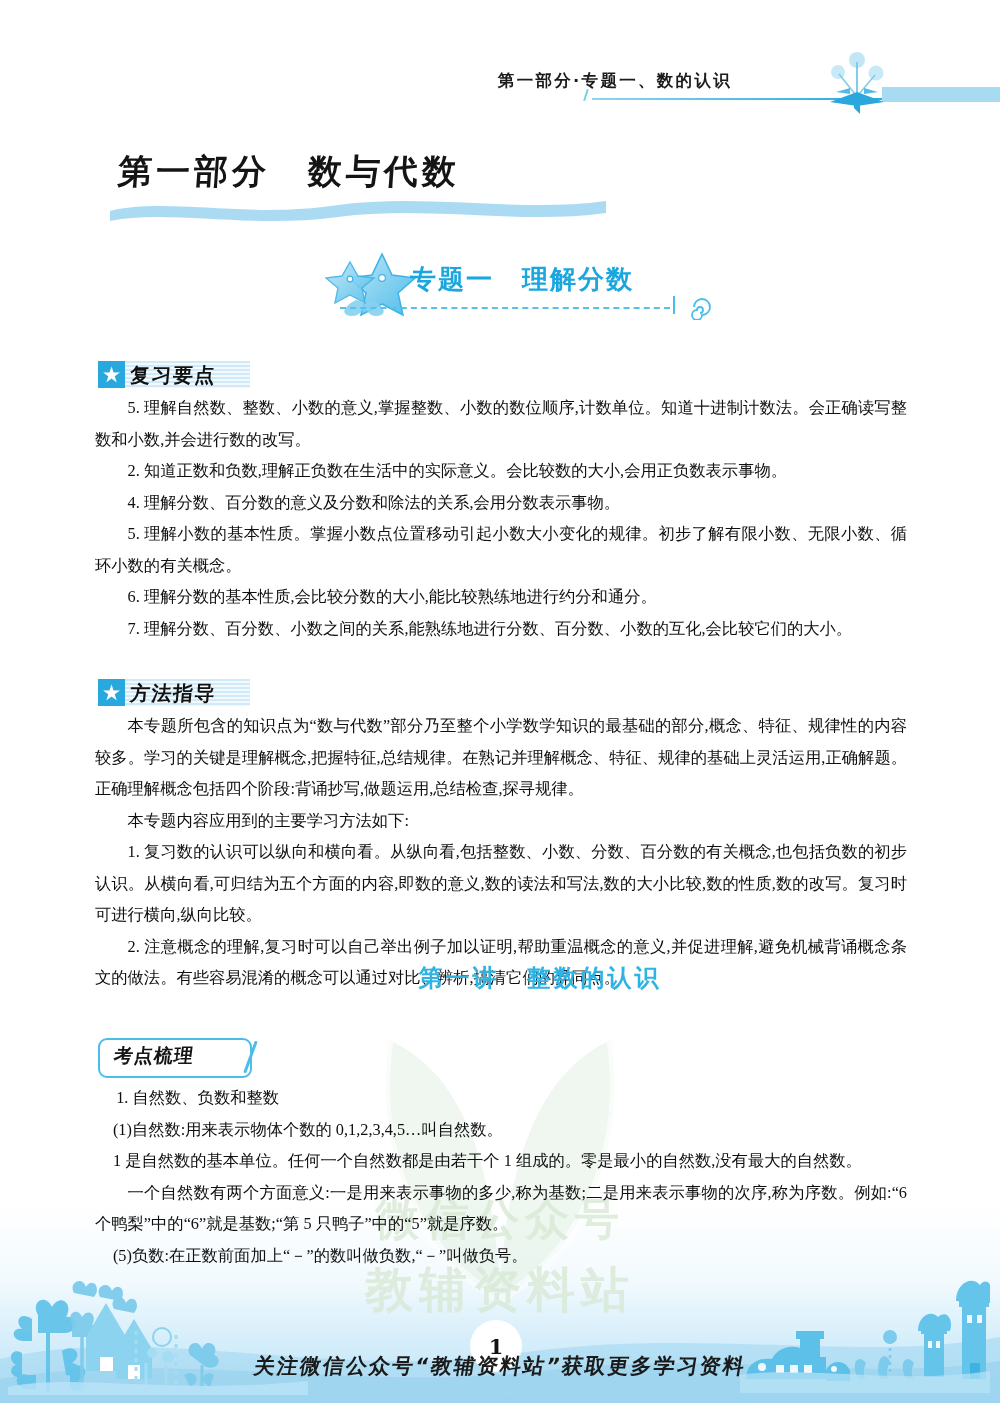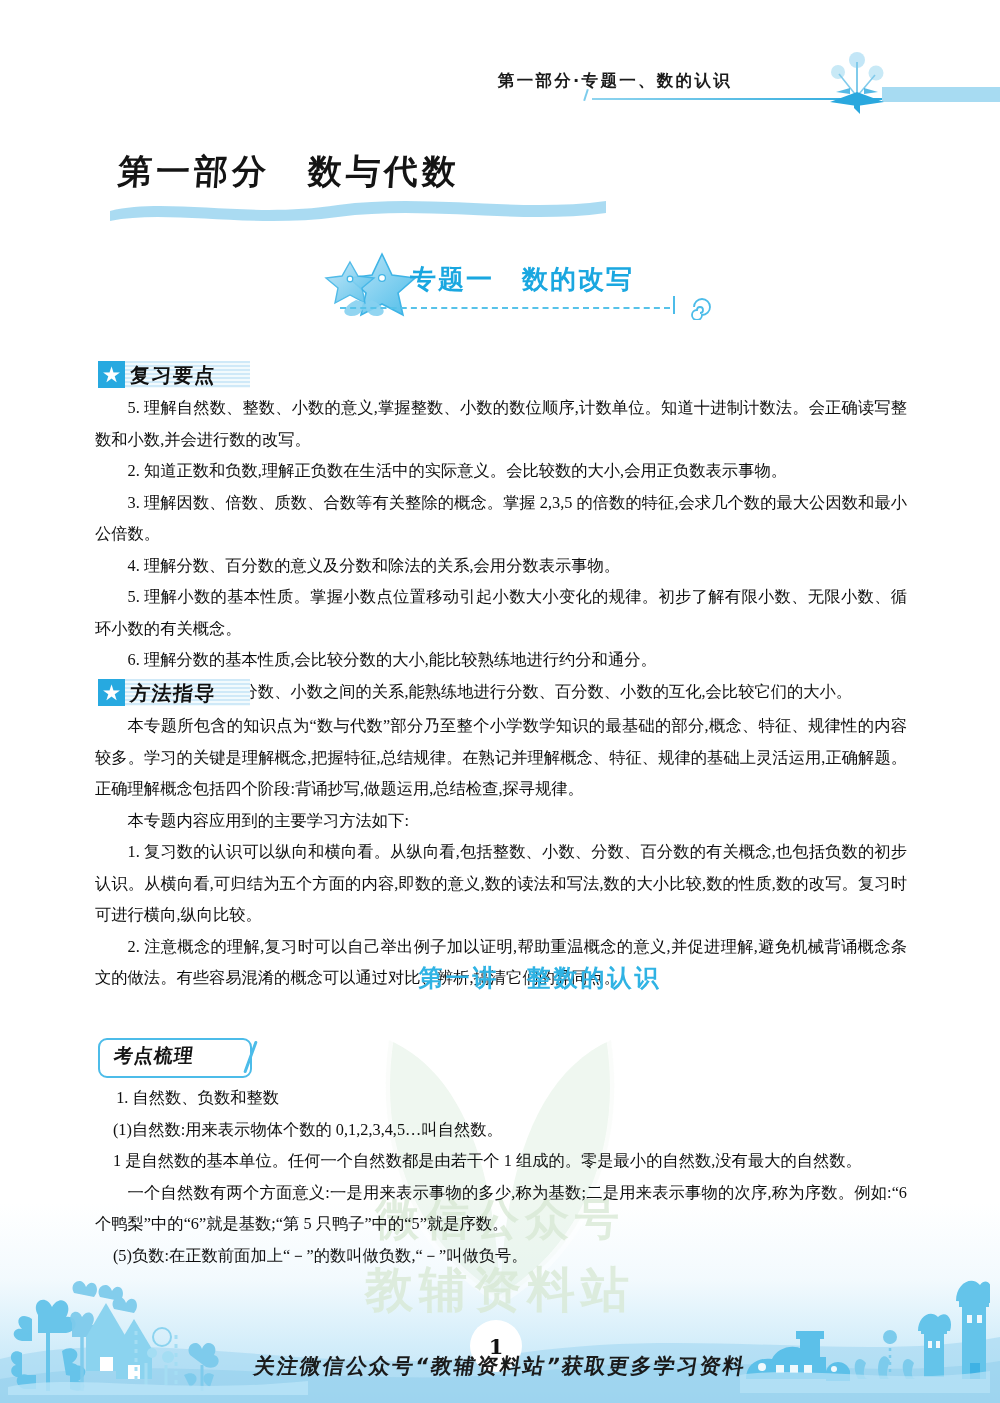--- a/index.html
+++ b/index.html
@@ -210,39 +210,38 @@
           <stop offset="100%" stop-color="#4fbde9"></stop>
         </linearGradient>
       </defs>
       <path d="M62,6 L72,27 L95,30 L78,45 L83,67 L62,56 L41,67 L46,45 L29,30 L52,27 Z" fill="url(#stg)" stroke="#3fb4e6" stroke-width="1.6"></path>
       <path d="M30,14 L38,28 L54,30 L42,40 L45,55 L30,47 L15,55 L18,40 L6,30 L22,28 Z" fill="url(#stg)" stroke="#3fb4e6" stroke-width="1.4" opacity="0.9"></path>
       <circle cx="62" cy="30" r="3.4" fill="#fff" stroke="#3fb4e6" stroke-width="1.2"></circle>
       <circle cx="30" cy="31" r="2.8" fill="#fff" stroke="#3fb4e6" stroke-width="1.2"></circle>
       <path d="M36,52 C24,58 20,66 30,68 C40,69 46,60 44,54 Z" fill="#86d0f0" opacity="0.9"></path>
       <path d="M52,52 C64,58 68,66 58,68 C48,69 44,60 46,54 Z" fill="#86d0f0" opacity="0.9"></path>
     </svg>
-    <div class="banner-title">专题一　数的改写</div>
+    <div class="banner-title">专题一　理解分数</div>
     <div class="banner-dash"></div>
     <svg class="banner-spiral" viewBox="0 0 40 26">
       <path d="M2,2 L2,20" stroke="#4cbce9" stroke-width="2" fill="none"></path>
       <path d="M30,13 m-8,0 a8,8 0 1,1 8,8 a5,5 0 1,1 -5,-5 a3,3 0 1,1 3,3" stroke="#4cbce9" stroke-width="1.8" fill="none"></path>
     </svg>
   </div>
 
   <div style="position:absolute;top:361px;left:98px;" class="tag">
     <div class="tag-strip" style="width:152px;"></div>
     <div class="tag-sq"></div>
     <div class="tag-star">★</div>
     <div class="tag-text">复习要点</div>
   </div>
 
   <div class="body-text" style="top:392px;">
     <p>5. 理解自然数、整数、小数的意义,掌握整数、小数的数位顺序,计数单位。知道十进制计数法。会正确读写整数和小数,并会进行数的改写。</p>
     <p>2. 知道正数和负数,理解正负数在生活中的实际意义。会比较数的大小,会用正负数表示事物。</p>
-    <p>3. 理解因数、倍数、质数、合数等有关整除的概念。掌握 2,3,5 的倍数的特征,会求几个数的最大公因数和最小公倍数。</p>
     <p>4. 理解分数、百分数的意义及分数和除法的关系,会用分数表示事物。</p>
     <p>5. 理解小数的基本性质。掌握小数点位置移动引起小数大小变化的规律。初步了解有限小数、无限小数、循环小数的有关概念。</p>
     <p>6. 理解分数的基本性质,会比较分数的大小,能比较熟练地进行约分和通分。</p>
     <p>7. 理解分数、百分数、小数之间的关系,能熟练地进行分数、百分数、小数的互化,会比较它们的大小。</p>
   </div>
 
   <div style="position:absolute;top:679px;left:98px;" class="tag">
     <div class="tag-strip" style="width:152px;"></div>
     <div class="tag-sq"></div>
     <div class="tag-star">★</div>

